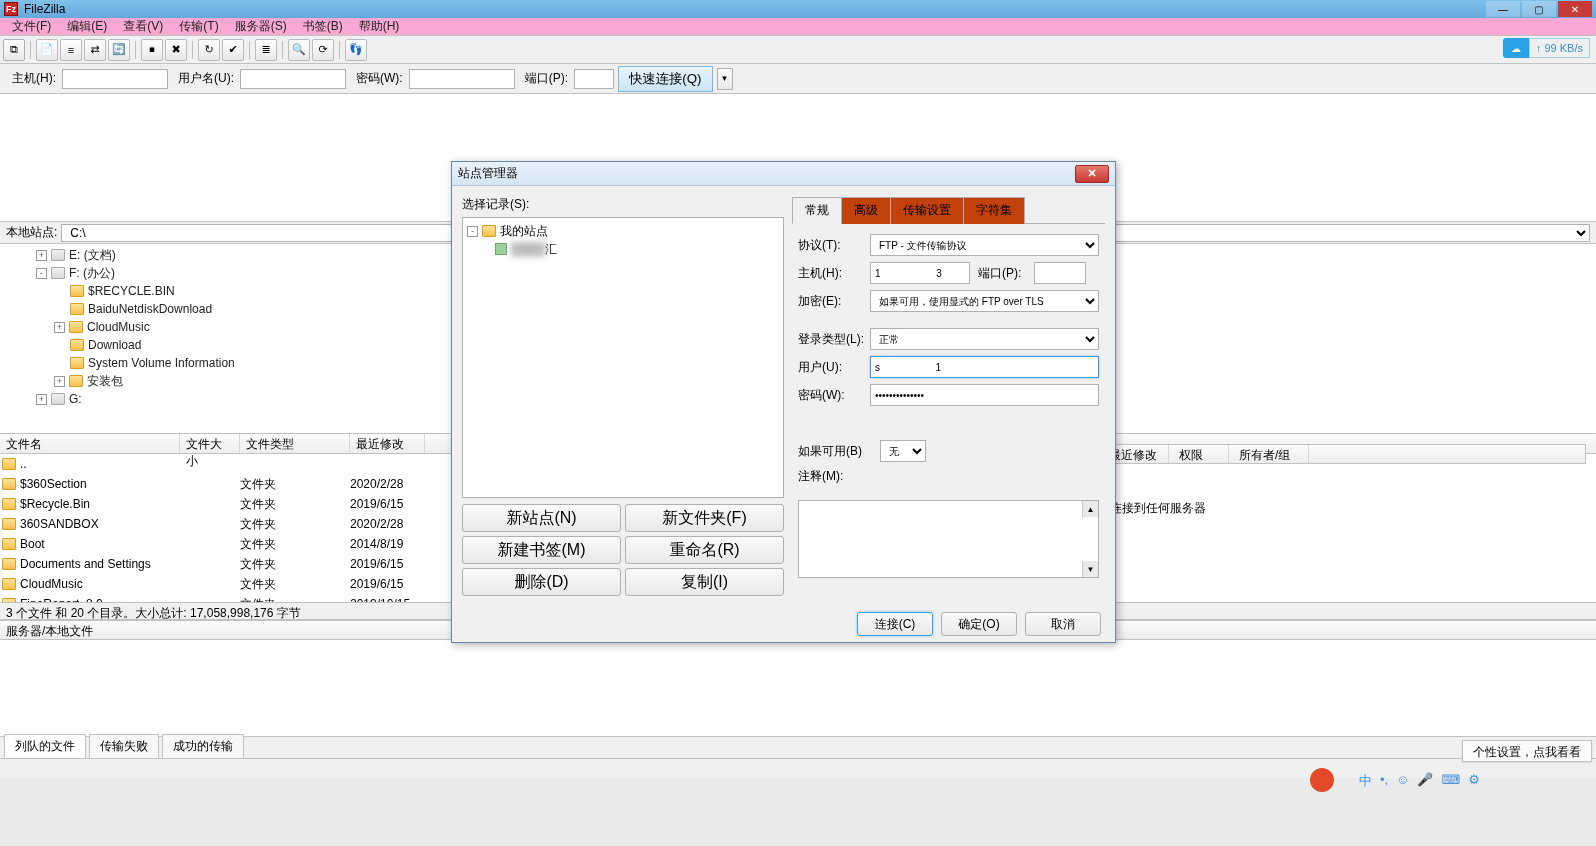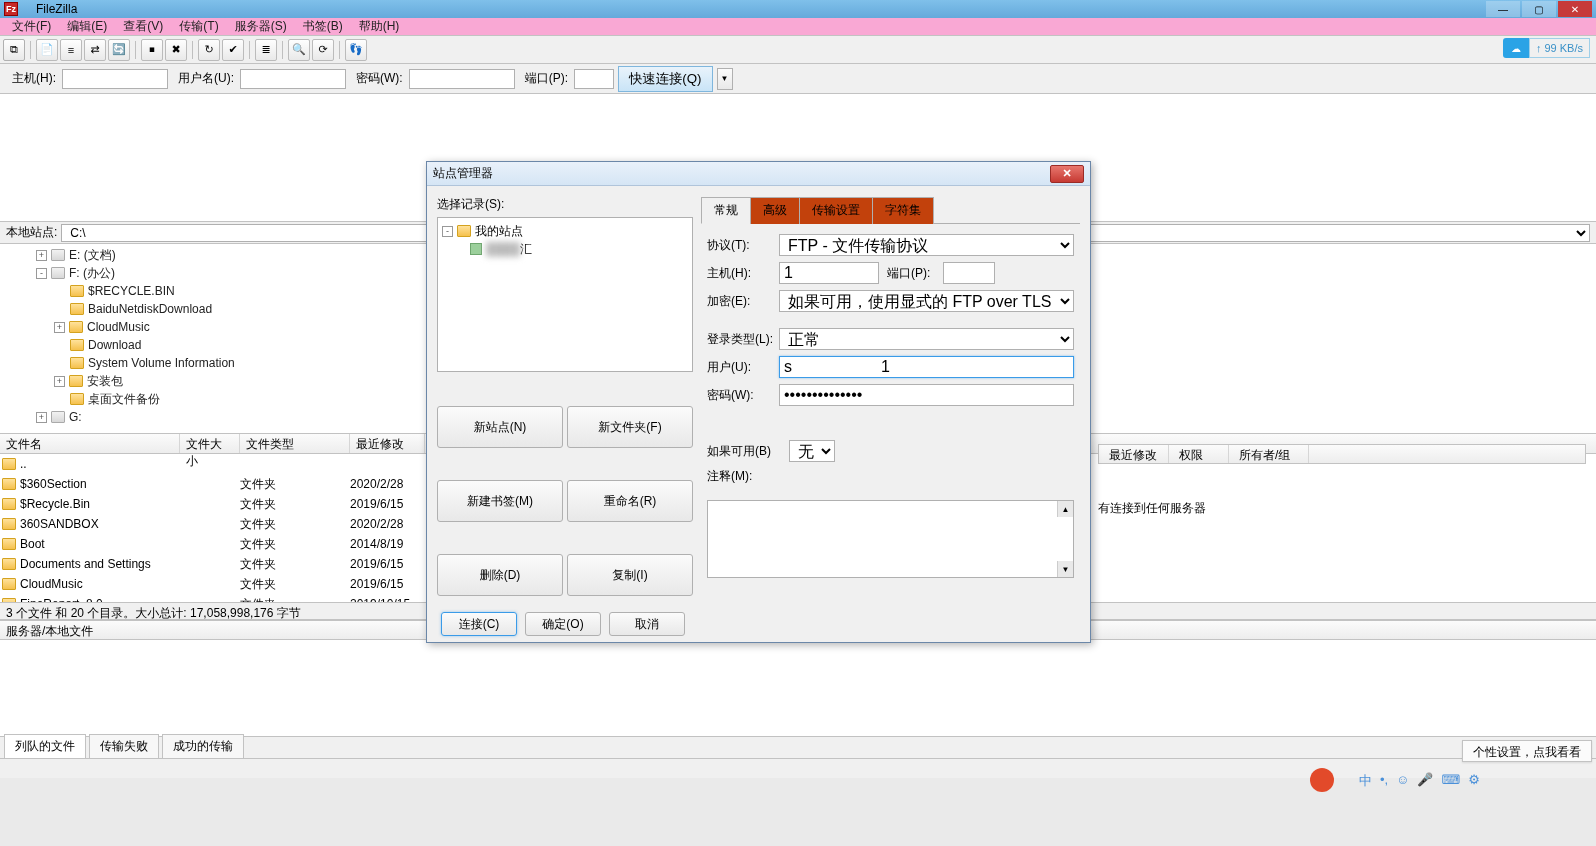--- a/index.html
+++ b/index.html
@@ -1,18 +1,18 @@
 <!DOCTYPE html>
 <html><head>
 <meta charset="utf-8">
 <style>
 * { box-sizing: border-box; font-family: "Microsoft YaHei", "Segoe UI", Tahoma, sans-serif; }
 body { margin:0; padding:0; width:1596px; height:846px; overflow:hidden; background:#eaeaea; font-size:12px;}
 
-.titlebar { height:18px; background:linear-gradient(to bottom,#7fc0ea,#65a9db); display:flex; align-items:center; padding:0 4px; color:#000; font-size:12px;gap:12px;}
+.titlebar { height:18px; background:linear-gradient(to bottom,#7fc0ea,#65a9db); display:flex; align-items:center; padding:0 4px; color:#000; font-size:12px;}
 .titlebar .logo { width:14px; height:14px; background:#c62828; color:#fff; font-weight:bold; font-size:9px; display:flex;align-items:center;justify-content:center; margin-right:6px; border:1px solid #8e0000;}
 .titlebar .spacer{flex:1;}
 .winbtns { display:flex; gap:2px;}
 .winbtn { width:34px; height:16px; background:rgba(255,255,255,0.25); display:flex;align-items:center;justify-content:center; font-size:10px; color:#000;}
 .winbtn.close{ background:#c63a3a;color:#fff;}
 
 .menubar { height:18px; background:#f9a8d4; display:flex; align-items:center; font-size:12px; color:#222; border-bottom:1px solid #c2c2c2; padding:0 4px;}
 .menubar span{ padding:0 8px; cursor:default;}
 
 .toolbar { height:28px; background:#f0f0f0; border-bottom:1px solid #c2c2c2; display:flex; align-items:center; padding:0 3px; gap:2px;}
@@ -64,45 +64,45 @@
 
 .iptip{ position:absolute; top:740px; right:4px; height:22px; border:1px solid #c2c2c2; background:#fbfbfb; padding:3px 10px; font-size:12px; box-shadow:0 1px 2px rgba(0,0,0,0.1);}
 .traycircle{ position:absolute; top:768px; right:262px; width:24px;height:24px; border-radius:50%; background:#e24a2a;}
 .trayicons{ position:absolute; top:772px; right:116px; display:flex; gap:8px; color:#4a90d9; font-size:13px;}
 
 .remotehdr{ position:absolute; top:444px; left:1098px; right:10px; height:20px; display:flex; font-size:12px; background:linear-gradient(#fbfbfb,#ededed); border:1px solid #c2c2c2;}
 .remotehdr div{ padding:2px 10px; border-right:1px solid #d6d6d6;}
 .remotetxt{ position:absolute; top:500px; left:1098px; font-size:12px;}
 
 
-.dialog{ position:absolute; top:161px; left:426px; width:665px; height:482px; background:#f0f0f0; border:1px solid #6b87a8; box-shadow:2px 2px 8px rgba(0,0,0,0.3);}
+.dialog{ position:absolute; top:161px; left:451px; width:665px; height:482px; background:#f0f0f0; border:1px solid #6b87a8; box-shadow:2px 2px 8px rgba(0,0,0,0.3);}
 .dlg-titlebar{ height:24px; background:linear-gradient(#e9f1fa,#d5e5f5); display:flex; align-items:center; padding:0 6px; font-size:12px; border-bottom:1px solid #b0c4da;}
 .dlg-titlebar .spacer{flex:1;}
 .dlg-close{ width:34px; height:18px; background:linear-gradient(#e8776e,#c63a33); color:#fff; border:1px solid #9a2b26; border-radius:2px; display:flex;align-items:center;justify-content:center; font-size:11px; font-weight:bold;}
 .dlg-body{ padding:10px; display:flex; gap:8px; height:420px;}
 .dlg-left{ width:322px; display:flex; flex-direction:column;}
 .dlg-left-label{ font-size:12px; margin-bottom:4px;}
 .dlg-tree{ flex:1; background:#fff; border:1px solid #b0b0b0; padding:4px; font-size:12px;}
 .dlg-tree .treeitem{height:18px;}
 .dlg-btns{ display:grid; grid-template-columns:1fr 1fr; gap:4px; margin-top:6px;}
-.dlg-btns button{ height:42px; background:linear-gradient(#fbfbfb,#e8e8e8); border:1px solid #b0b0b0; border-radius:3px; font-size:12px;margin-top:28px;}
+.dlg-btns button{ height:28px; background:linear-gradient(#fbfbfb,#e8e8e8); border:1px solid #b0b0b0; border-radius:3px; font-size:16px;}
 .dlg-right{ flex:1; display:flex; flex-direction:column;}
 .tabs{ display:flex; border-bottom:1px solid #b0b0b0; font-size:12px;}
 .tab{ padding:4px 12px; border:1px solid #b0b0b0; border-bottom:none; background:#c2410c; margin-right:-1px; position:relative; top:1px;}
 .tab.active{ background:#f0f0f0; border-bottom:1px solid #f0f0f0;}
 .form{ padding:10px 6px 6px 6px; font-size:12px; flex:1;}
 .frow{ display:flex; align-items:center; margin-bottom:6px;}
 .frow label{ width:72px;}
-.frow select, .frow input{ height:22px; border:1px solid #b0b0b0; background:#fff; font-size:16px; padding:0 4px;}
+.frow select, .frow input{ height:22px; border:1px solid #b0b0b0; background:#fff; font-size:10px; padding:0 4px;}
 .frow select.full, .frow input.full{ flex:1;}
 .frow input.focus{ border:1px solid #3a9be8; box-shadow:0 0 2px rgba(58,155,232,0.6);}
 .comment{ height:78px; background:#fff; border:1px solid #b0b0b0; margin-top:2px; position:relative;}
 .comment .scrollup, .comment .scrolldn{ position:absolute; right:0; width:16px; height:16px; background:#e9e9e9; border-left:1px solid #ccc; font-size:8px; display:flex;align-items:center;justify-content:center;}
 .comment .scrollup{top:0;} .comment .scrolldn{bottom:0;}
-.dlg-footer{ height:36px; display:flex; align-items:center; gap:8px; padding:0 14px;}
+.dlg-footer{ height:36px; display:flex; justify-content:flex-end; align-items:center; gap:8px; padding:0 14px;}
 .dlg-footer button{ width:76px; height:24px; border:1px solid #b0b0b0; background:linear-gradient(#fbfbfb,#e8e8e8); border-radius:3px; font-size:12px;}
 .dlg-footer button.primary{ border:1px solid #3a9be8; box-shadow:0 0 3px rgba(58,155,232,0.5);}
 .masked{ filter:blur(3px); color:#bbb;}
 </style>
 </head>
 <body>
 
 <div class="titlebar">
   <div class="logo">Fz</div>
   <span>FileZilla</span>
@@ -205,25 +205,20 @@
     <div class="treeitem" style="padding-left: 54px;">
       <span class="gap"></span>
       <span class="folder-icon"></span>
       <span>System Volume Information</span>
     </div>
     <div class="treeitem" style="padding-left: 54px;">
       <span class="expander">+</span>
       <span class="folder-icon"></span>
       <span>安装包</span>
     </div>
-    <div class="treeitem" style="padding-left: 54px;">
-      <span class="gap"></span>
-      <span class="folder-icon"></span>
-      <span>桌面文件备份</span>
-    </div>
     <div class="treeitem" style="padding-left: 36px;">
       <span class="expander">+</span>
       <span class="drive-icon"></span>
       <span>G:</span>
     </div>
   </div>
 
 <div class="filehdr">
   <div class="col-name">文件名</div>
   <div class="col-size">文件大小</div>

